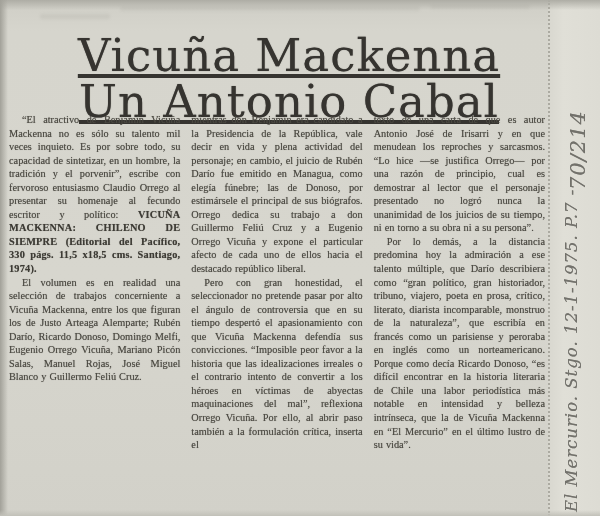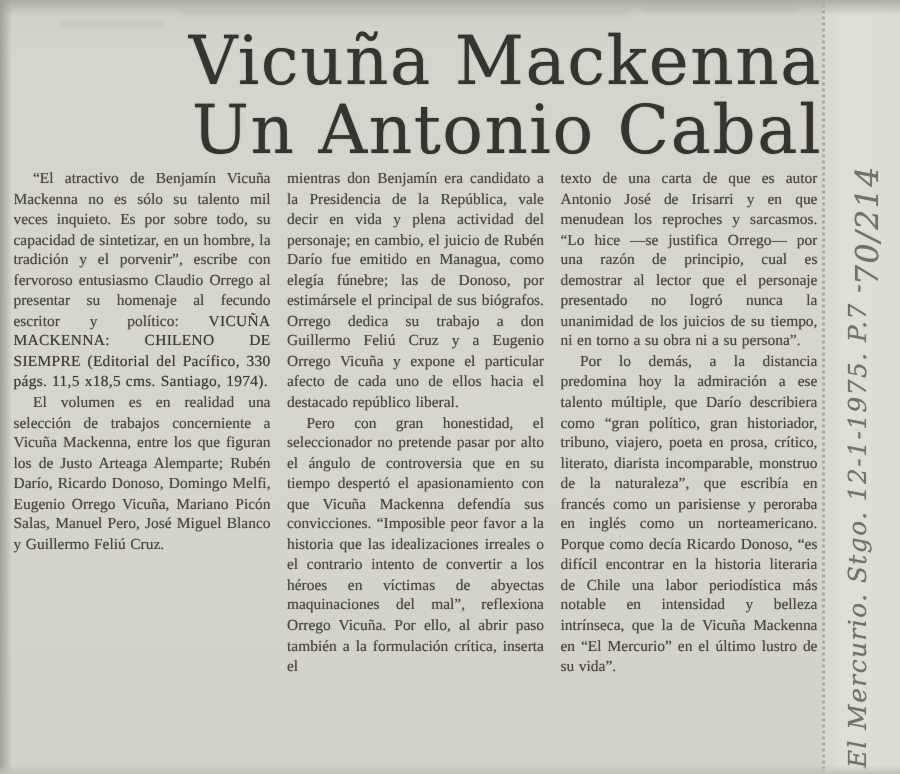--- a/index.html
+++ b/index.html
@@ -42,25 +42,26 @@
     pointer-events: none;
   }
   .ghost.g1 { left: 120px; top: 6px;  width: 300px; }
   .ghost.g2 { left: 430px; top: 4px;  width: 100px; }
   .ghost.g3 { left: 40px;  top: 14px; width: 70px;  }
 
   .headline {
     position: absolute;
     left: 0; top: 18px;
     width: 548px;
-    margin: 0;
-    text-align: right;
+    margin: 15px;
+    text-align: center;
     font-weight: normal;
     color: #363430;
     text-shadow: 0 0 0.8px rgba(54,52,48,0.75);
+    text-decoration: underline;
   }
   .headline .hl-line {
     display: block;
     font-family: "DejaVu Serif", "Liberation Serif", serif;
     font-size: 45px;
     line-height: 46px;
     letter-spacing: 1px;
   }
 
   .columns {
@@ -81,21 +82,21 @@
     color: #4b4942;
     text-shadow: 0 0 0.7px rgba(75,73,66,0.65);
     word-spacing: 0.5px;
   }
   .col p {
     margin: 0;
     text-indent: 13px;
   }
   .col p.cont { text-indent: 0; }
   .col b {
-    font-weight: normal;
+    font-weight: bold;
     color: #3d3b35;
     letter-spacing: 0.2px;
   }
 
   
   .margin-strip {
     position: absolute;
     left: 548px; top: 0;
     width: 52px; height: 516px;
     background: linear-gradient(90deg, #d8d7cf 0%, #e0dfd7 30%, #dddcd4 100%);
@@ -140,21 +141,21 @@
 
   <h1 class="headline">
     <span class="hl-line">Vicuña Mackenna</span>
     <span class="hl-line">Un Antonio Cabal</span>
   </h1>
 
   <div class="columns">
 
     <div class="col">
       <p><span>“El atractivo de Benjamín Vicuña Mackenna no es sólo su talento mil veces inquieto. Es por sobre todo, su capacidad de sintetizar, en un hombre, la tradición y el porvenir”, escribe con fervoroso entusiasmo Claudio Orrego al presentar su homenaje al fecundo escritor y político: </span><b>VICUÑA MACKENNA: CHILENO DE SIEMPRE (Editorial del Pacífico, 330 págs. 11,5 x18,5 cms. Santiago, 1974).</b></p>
-      <p>El volumen es en realidad una selección de trabajos concerniente a Vicuña Mackenna, entre los que figuran los de Justo Arteaga Alemparte; Rubén Darío, Ricardo Donoso, Domingo Melfi, Eugenio Orrego Vicuña, Mariano Picón Salas, Manuel Pero, José Miguel Blanco y Guillermo Feliú Cruz.</p>
+      <p>El volumen es en realidad una selección de trabajos concerniente a Vicuña Mackenna, entre los que figuran los de Justo Arteaga Alemparte; Rubén Darío, Ricardo Donoso, Domingo Melfi, Eugenio Orrego Vicuña, Mariano Picón Salas, Manuel Rojas, José Miguel Blanco y Guillermo Feliú Cruz.</p>
     </div>
 
     <div class="col">
       <p class="cont">mientras don Benjamín era candidato a la Presidencia de la República, vale decir en vida y plena actividad del personaje; en cambio, el juicio de Rubén Darío fue emitido en Managua, como elegía fúnebre; las de Donoso, por estimársele el principal de sus biógrafos. Orrego dedica su trabajo a don Guillermo Feliú Cruz y a Eugenio Orrego Vicuña y expone el particular afecto de cada uno de ellos hacia el destacado repúblico liberal.</p>
       <p>Pero con gran honestidad, el seleccionador no pretende pasar por alto el ángulo de controversia que en su tiempo despertó el apasionamiento con que Vicuña Mackenna defendía sus convicciones. “Imposible peor favor a la historia que las idealizaciones irreales o el contrario intento de convertir a los héroes en víctimas de abyectas maquinaciones del mal”, reflexiona Orrego Vicuña. Por ello, al abrir paso también a la formulación crítica, inserta el</p>
     </div>
 
     <div class="col">
       <p class="cont">texto de una carta de que es autor Antonio José de Irisarri y en que menudean los reproches y sarcasmos. “Lo hice —se justifica Orrego— por una razón de principio, cual es demostrar al lector que el personaje presentado no logró nunca la unanimidad de los juicios de su tiempo, ni en torno a su obra ni a su persona”.</p>
       <p>Por lo demás, a la distancia predomina hoy la admiración a ese talento múltiple, que Darío describiera como “gran político, gran historiador, tribuno, viajero, poeta en prosa, crítico, literato, diarista incomparable, monstruo de la naturaleza”, que escribía en francés como un parisiense y peroraba en inglés como un norteamericano. Porque como decía Ricardo Donoso, “es difícil encontrar en la historia literaria de Chile una labor periodística más notable en intensidad y belleza intrínseca, que la de Vicuña Mackenna en “El Mercurio” en el último lustro de su vida”.</p>

